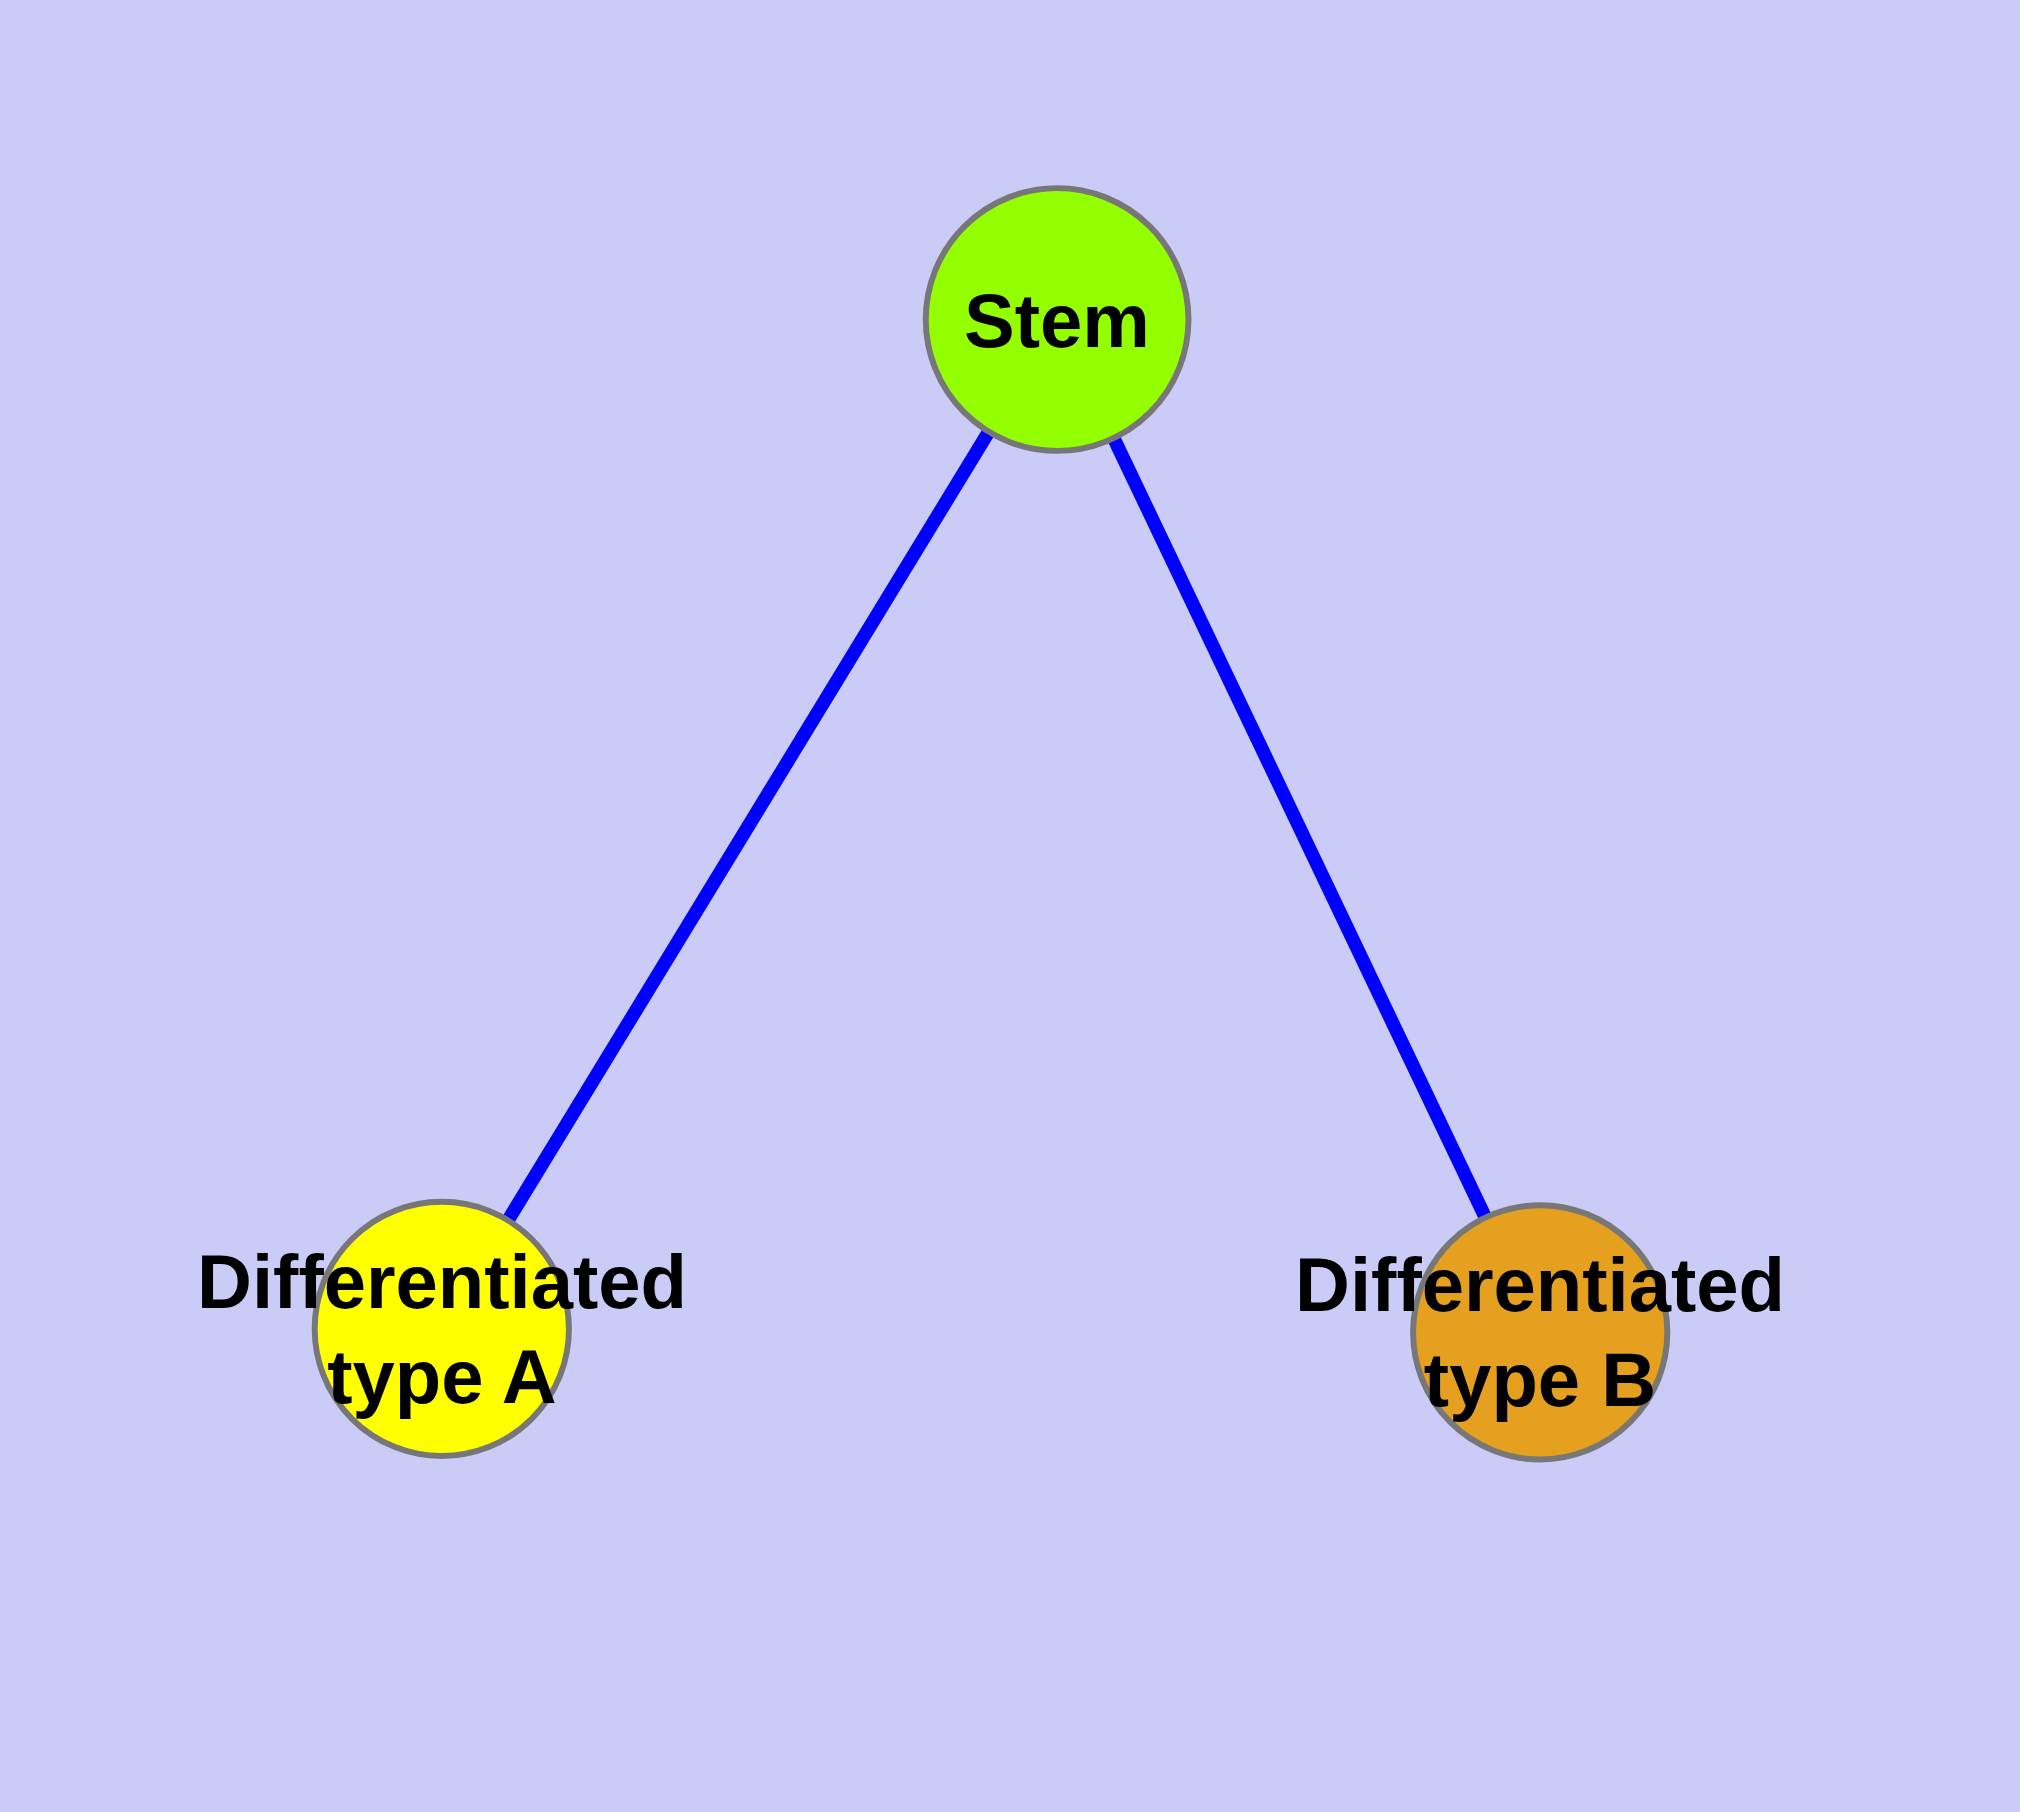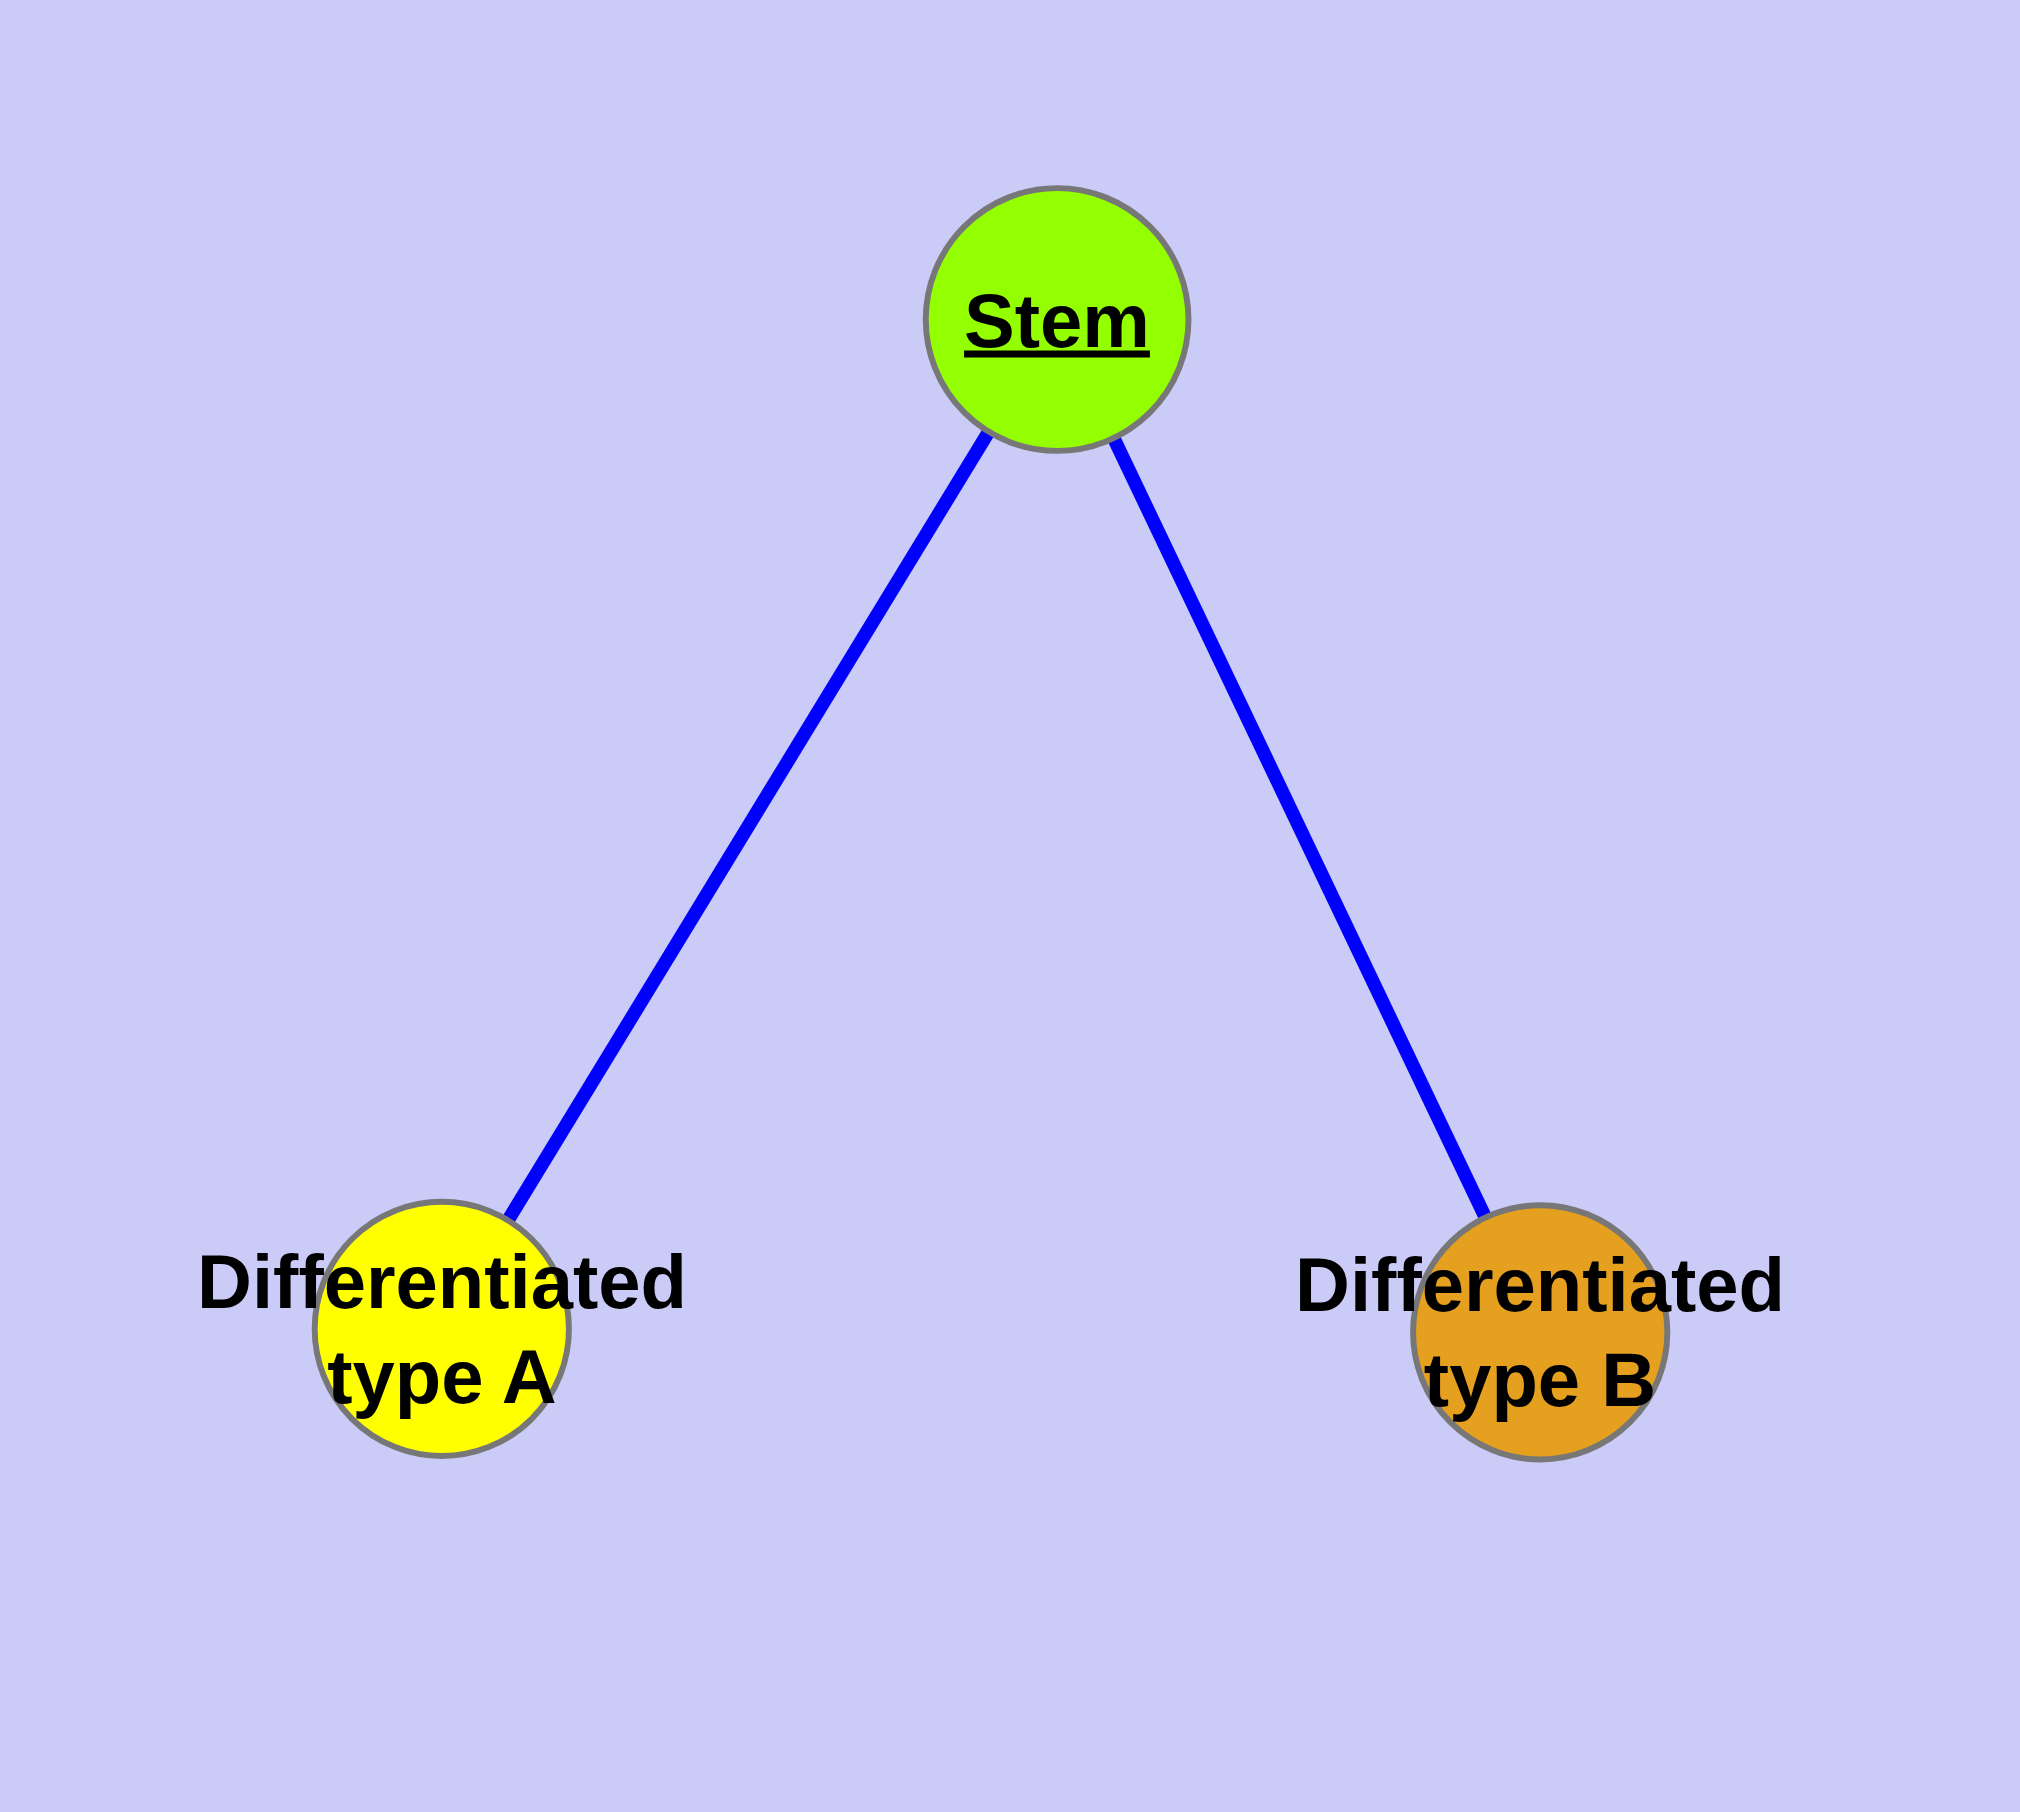--- a/index.html
+++ b/index.html
@@ -40,19 +40,19 @@
     <g id="edges-layer">
         <line x1="1247" y1="377" x2="521" y2="1568" stroke="#0000FF" stroke-width="16"></line>
         <line x1="1247" y1="377" x2="1817" y2="1572" stroke="#0000FF" stroke-width="16"></line>
       </g>
     <g id="nodes-layer">
         <circle cx="1247" cy="377" r="155" fill="#94FF00" stroke="#777777" stroke-width="7"></circle>
         <circle cx="521" cy="1568" r="150" fill="#FFFF00" stroke="#777777" stroke-width="7"></circle>
         <circle cx="1817" cy="1572" r="150" fill="#E4A01E" stroke="#777777" stroke-width="7"></circle>
       </g>
   </svg>
-  <div class="node-label" id="label-0" style="left: 1057px; top: 320px; color: rgb(0, 0, 0); text-decoration: underline;">Stem</div>
+  <div class="node-label" id="label-0" style="left: 1057px; top: 320px; color: rgb(0, 0, 0);">Stem</div>
   <div class="node-label" id="label-1" style="left: 442px; top: 1329px; color: rgb(0, 0, 0);">Differentiated
 type A</div>
   <div class="node-label" id="label-2" style="left: 1540px; top: 1332px; color: rgb(0, 0, 0);">Differentiated
 type B</div>
 </div>
 
 
 </body></html>

